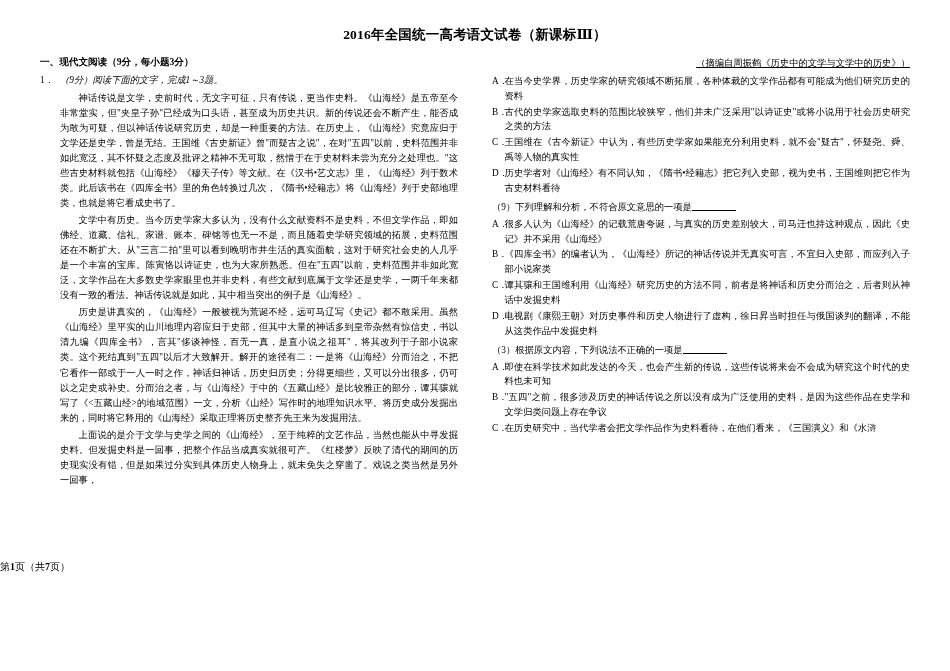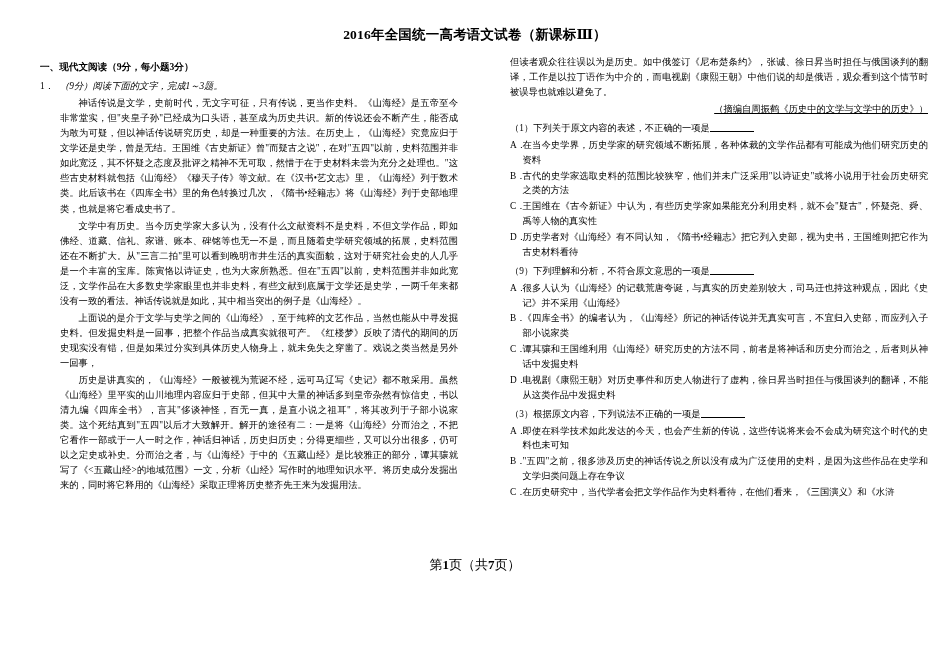--- a/index.html
+++ b/index.html
@@ -24,22 +24,22 @@
   .title {
     text-align: center;
     font-size: 13.5px;
     font-weight: bold;
     letter-spacing: 0.2px;
     margin: 0 0 10px 0;
     line-height: 1.4;
   }
   .columns {
     display: flex;
-    gap: 52px;
-    align-items: center;
+    gap: 34px;
+    align-items: flex-start;
   }
   .col {
     width: 418px;
     flex: 0 0 418px;
   }
   .col-right {
     padding-top: 0px;
   }
   .sec-head {
     font-size: 9.6px;
@@ -96,22 +96,22 @@
     border-bottom: 1px solid #000;
     width: 44px;
     height: 9px;
     vertical-align: -1px;
   }
   .footer {
     position: absolute;
     left: 0;
     right: 0;
     bottom: 12px;
-    text-align: center;
-    font-size: 13px;
+    text-align: left;
+    font-size: 10px;
   }
   .footer b {
     font-weight: bold;
   }
   .first-item {
     display: flex;
     gap: 2px;
     align-items: flex-start;
   }
   .first-item .idx {
@@ -136,35 +136,33 @@
     <div class="col col-left">
 
       <div class="sec-head">一、现代文阅读（9分，每小题3分）</div>
 
       <div class="first-item">
         <div class="idx">1．</div>
         <div class="body">
           <div class="q-line">（9分）阅读下面的文字，完成1～3题。</div>
           <div class="para">神话传说是文学，史前时代，无文字可征，只有传说，更当作史料。《山海经》是五帝至今非常堂实，但"夹皇子孙"已经成为口头语，甚至成为历史共识。新的传说还会不断产生，能否成为敢为可疑，但以神话传说研究历史，却是一种重要的方法。在历史上，《山海经》究竟应归于文学还是史学，曾是无结。王国维《古史新证》曾"而疑古之说"，在对"五四"以前，史料范围并非如此宽泛，其不怀疑之态度及批评之精神不无可取，然惜于在于史材料未尝为充分之处理也。"这些古史材料就包括《山海经》《穆天子传》等文献。在《汉书•艺文志》里，《山海经》列于数术类。此后该书在《四库全书》里的角色转换过几次，《隋书•经籍志》将《山海经》列于史部地理类，也就是将它看成史书了。</div>
           <div class="para">文学中有历史。当今历史学家大多认为，没有什么文献资料不是史料，不但文学作品，即如佛经、道藏、信礼、家谱、账本、碑铭等也无一不是，而且随着史学研究领域的拓展，史料范围还在不断扩大。从"三言二拍"里可以看到晚明市井生活的真实面貌，这对于研究社会史的人几乎是一个丰富的宝库。陈寅恪以诗证史，也为大家所熟悉。但在"五四"以前，史料范围并非如此宽泛，文学作品在大多数史学家眼里也并非史料，有些文献到底属于文学还是史学，一两千年来都没有一致的看法。神话传说就是如此，其中相当突出的例子是《山海经》。</div>
+          <div class="para">历史是讲真实的，《山海经》一般被视为荒诞不经，远可马辽写《史记》都不敢采用。虽然《山海经》里平实的山川地理内容应归于史部，但其中大量的神话多到皇帝杂然有惊信史，书以清九编《四库全书》，言其"侈谈神怪，百无一真，是直小说之祖耳"，将其改列于子部小说家类。这个死结真到"五四"以后才大致解开。解开的途径有二：一是将《山海经》分而治之，不把它看作一部或于一人一时之作，神话归神话，历史归历史；分得更细些，又可以分出很多，仍可以之定史或补史。分而治之者，与《山海经》于中的《五藏山经》是比较雅正的部分，谭其骧就写了《&lt;五藏山经&gt;的地域范围》一文，分析《山经》写作时的地理知识水平。将历史成分发掘出来的，同时将它释用的《山海经》采取正理将历史整齐先王来为发掘用法。</div>
           <div class="para">上面说的是介于文学与史学之间的《山海经》，至于纯粹的文艺作品，当然也能从中寻发掘史料。但发掘史料是一回事，把整个作品当成真实就很可产。《红楼梦》反映了清代的期间的历史现实没有错，但是如果过分实到具体历史人物身上，就未免失之穿凿了。戏说之类当然是另外一回事，</div>
-          <div class="para">历史是讲真实的，《山海经》一般被视为荒诞不经，远可马辽写《史记》都不敢采用。虽然《山海经》里平实的山川地理内容应归于史部，但其中大量的神话多到皇帝杂然有惊信史，书以清九编《四库全书》，言其"侈谈神怪，百无一真，是直小说之祖耳"，将其改列于子部小说家类。这个死结真到"五四"以后才大致解开。解开的途径有二：一是将《山海经》分而治之，不把它看作一部或于一人一时之作，神话归神话，历史归历史；分得更细些，又可以分出很多，仍可以之定史或补史。分而治之者，与《山海经》于中的《五藏山经》是比较雅正的部分，谭其骧就写了《&lt;五藏山经&gt;的地域范围》一文，分析《山经》写作时的地理知识水平。将历史成分发掘出来的，同时将它释用的《山海经》采取正理将历史整齐先王来为发掘用法。</div>
         </div>
       </div>
 
     </div>
 
     <div class="col col-right">
 
-      <div class="para noind">但读者观众往往误以为是历史。如中俄签订《尼布楚条约》，张诚、徐日昇当时担任与俄国谈判的翻译，工作是以拉丁语作为中介的，而电视剧《康熙王朝》中他们说的却是俄语，观众看到这个情节时被误导也就难以避免了。</div>
 
       <div class="src-line">（摘编自周振鹤《历史中的文学与文学中的历史》）</div>
 
       <div>
-        <div class="qnum"><span>（1）下列关于原文内容的表述，不正确的一项是</span><span class="blank"></span></div>
         <div class="opt"><span class="lab">A．</span><span>在当今史学界，历史学家的研究领域不断拓展，各种体裁的文学作品都有可能成为他们研究历史的资料</span></div>
         <div class="opt"><span class="lab">B．</span><span>古代的史学家选取史料的范围比较狭窄，他们并未广泛采用"以诗证史"或将小说用于社会历史研究之类的方法</span></div>
         <div class="opt"><span class="lab">C．</span><span>王国维在《古今新证》中认为，有些历史学家如果能充分利用史料，就不会"疑古"，怀疑尧、舜、禹等人物的真实性</span></div>
         <div class="opt"><span class="lab">D．</span><span>历史学者对《山海经》有不同认知，《隋书•经籍志》把它列入史部，视为史书，王国维则把它作为古史材料看待</span></div>
       </div>
 
       <div>
         <div class="qnum"><span>（9）下列理解和分析，不符合原文意思的一项是</span><span class="blank"></span></div>
         <div class="opt"><span class="lab">A．</span><span>很多人认为《山海经》的记载荒唐夸诞，与真实的历史差别较大，司马迁也持这种观点，因此《史记》并不采用《山海经》</span></div>
         <div class="opt"><span class="lab">B．</span><span>《四库全书》的编者认为，《山海经》所记的神话传说并无真实可言，不宜归入史部，而应列入子部小说家类</span></div>

